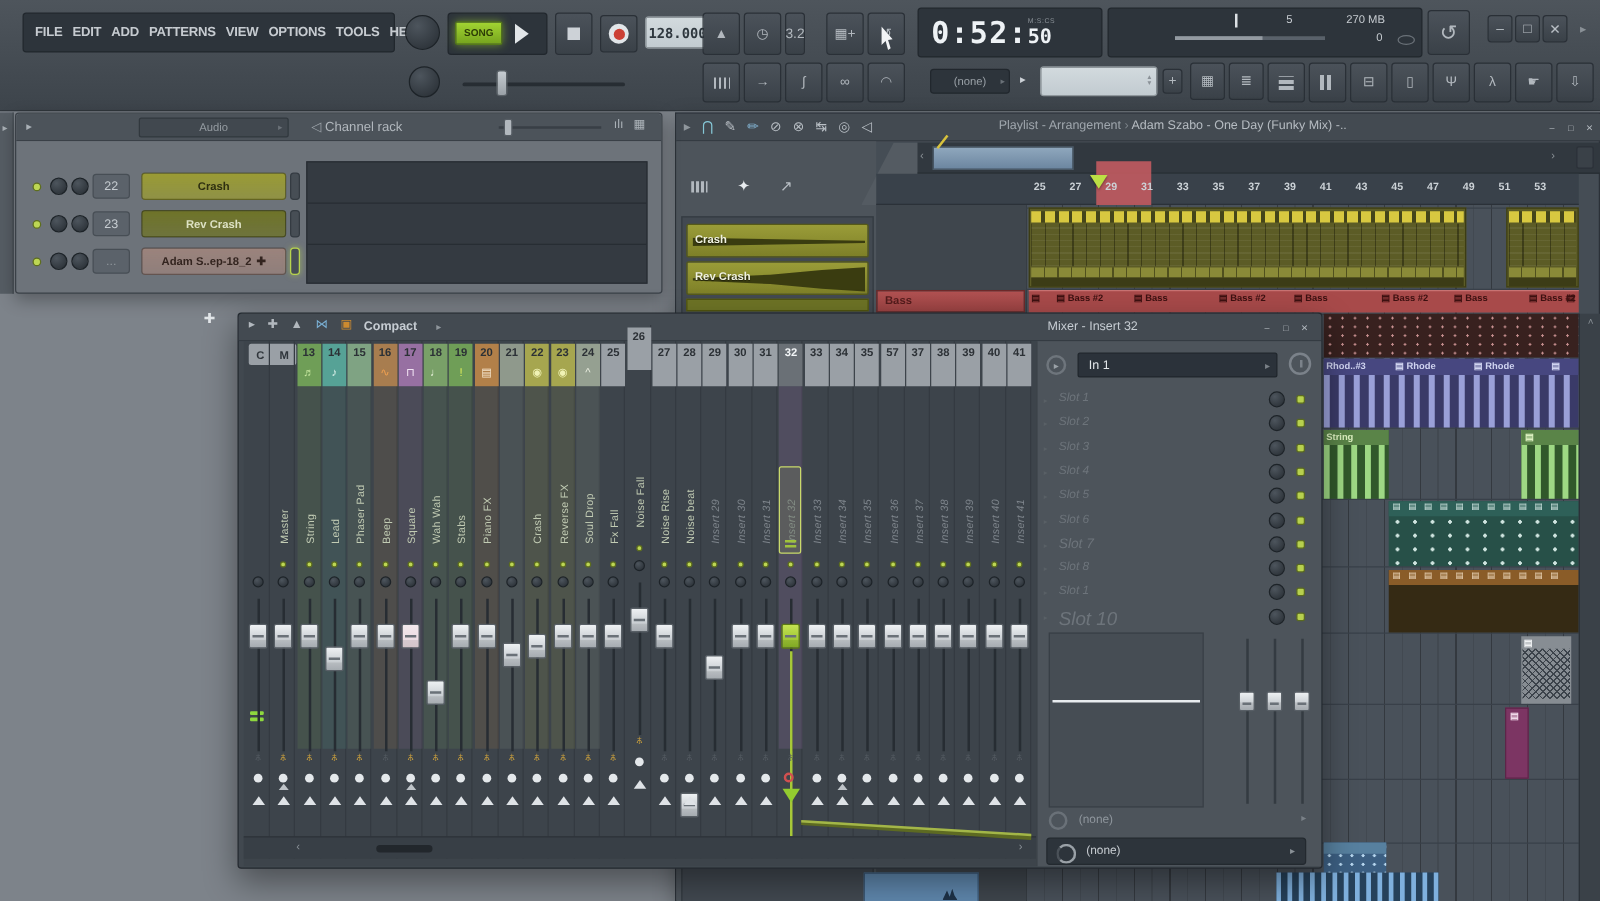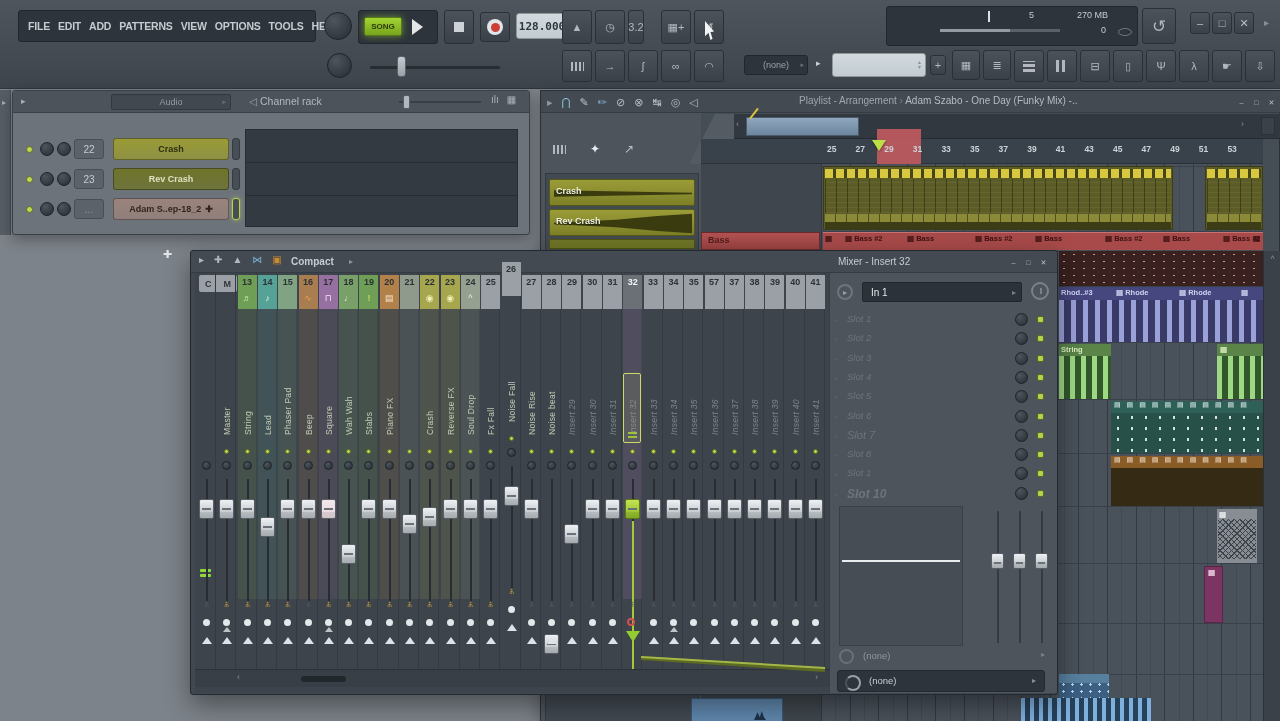--- a/index.html
+++ b/index.html
@@ -82,20 +82,27 @@
           <div class="a" style="position: relative; font-size: 11px; color: rgb(178, 184, 190); line-height: 1;">3.2</div>
         </div>
         <div class="a btn" style="left: 99px; top: 0px; width: 30px; height: 34px;">
           <div class="a" style="position: relative; font-size: 11px; color: rgb(178, 184, 190); line-height: 1;">▦+</div>
         </div>
         <div class="a btn" style="left: 132px; top: 0px; width: 30px; height: 34px;">
           <div class="a" style="position: relative; font-size: 11px; color: rgb(178, 184, 190); line-height: 1;">↺</div>
         </div>
       </div>
 
+    <div class="a pnl" style="left:734px;top:6px;width:148px;height:40px;display:flex;align-items:center">
+      <span style="font-family:'DejaVu Sans Mono',monospace;font-size:24px;font-weight:bold;color:#eef2f5;margin-left:10px;letter-spacing:1px">0:52:</span>
+      <span style="display:inline-flex;flex-direction:column;line-height:1">
+        <span style="font-size:5.5px;color:#8a9197;letter-spacing:.5px">M:S:CS</span>
+        <span style="font-family:'DejaVu Sans Mono',monospace;font-size:16px;font-weight:bold;color:#eef2f5">50</span>
+      </span>
+    </div>
     <div class="a pnl" style="left:886px;top:6px;width:252px;height:40px"></div>
     <div class="a" style="left:988px;top:11px;width:2px;height:11px;background:#dde1e5"></div>
     <div class="a" style="left:1006px;top:10px;width:28px;text-align:right;font-size:9px;color:#c6cbd0">5</div>
     <div class="a" style="left:1052px;top:10px;width:56px;text-align:right;font-size:9px;color:#c6cbd0">270 MB</div>
     <div class="a" style="left:940px;top:29px;width:120px;height:3px;background:#59616a">
         <div style="width:58%;height:3px;background:#939aa1"></div>
       </div>
     <div class="a" style="left:1078px;top:25px;width:28px;text-align:right;font-size:9px;color:#c6cbd0">0</div>
     <div class="a" style="left:1118px;top:28px;width:14px;height:8px;border:1px solid #6a7178;border-radius:50%"></div>
     <div class="a btn" style="left:1142px;top:8px;width:34px;height:36px;font-size:17px">↺</div>
@@ -839,21 +846,21 @@
           <div class="a" style="left: 206px; top: 5px; width: 7px; height: 7px; border-radius: 2px; background: rgb(183, 208, 78); border: 1px solid rgb(90, 106, 32);"></div>
         </div>
         <div class="a" style="left: 640px; top: 214.4px; width: 222px; height: 18px;">
           <div class="a" style="left: 4px; top: 5px; font-size: 6px; color: rgb(89, 96, 102);">▸</div>
           <div class="a" style="left: 16px; top: 2px; font-size: 9.5px; font-style: italic; color: rgb(109, 116, 123);">Slot 1</div>
           <div class="a knob" style="left: 184px; top: 2px; width: 13px; height: 13px;"></div>
           <div class="a" style="left: 206px; top: 5px; width: 7px; height: 7px; border-radius: 2px; background: rgb(183, 208, 78); border: 1px solid rgb(90, 106, 32);"></div>
         </div>
         <div class="a" style="left: 640px; top: 233.7px; width: 222px; height: 18px;">
           <div class="a" style="left: 4px; top: 5px; font-size: 6px; color: rgb(89, 96, 102);">▸</div>
-          <div class="a" style="left: 16px; top: 2px; font-size: 12px; font-style: italic; color: rgb(109, 116, 123); font-weight: bold;">Slot 10</div>
+          <div class="a" style="left: 16px; top: 2px; font-size: 15px; font-style: italic; color: rgb(109, 116, 123);">Slot 10</div>
           <div class="a knob" style="left: 184px; top: 2px; width: 13px; height: 13px;"></div>
           <div class="a" style="left: 206px; top: 5px; width: 7px; height: 7px; border-radius: 2px; background: rgb(183, 208, 78); border: 1px solid rgb(90, 106, 32);"></div>
         </div>
       </div>
 
     <div class="a" style="left:648px;top:255px;width:124px;height:140px;background:#464d54;border:1px solid #383f46">
       <div style="position:absolute;left:2px;top:53px;width:118px;height:2px;background:#e8ecef"></div>
     </div>
     <div class="a" id="mx-eqfaders">
         <div class="a" style="left: 806px; top: 260px; width: 2px; height: 132px; background: rgb(52, 59, 66);"></div>

